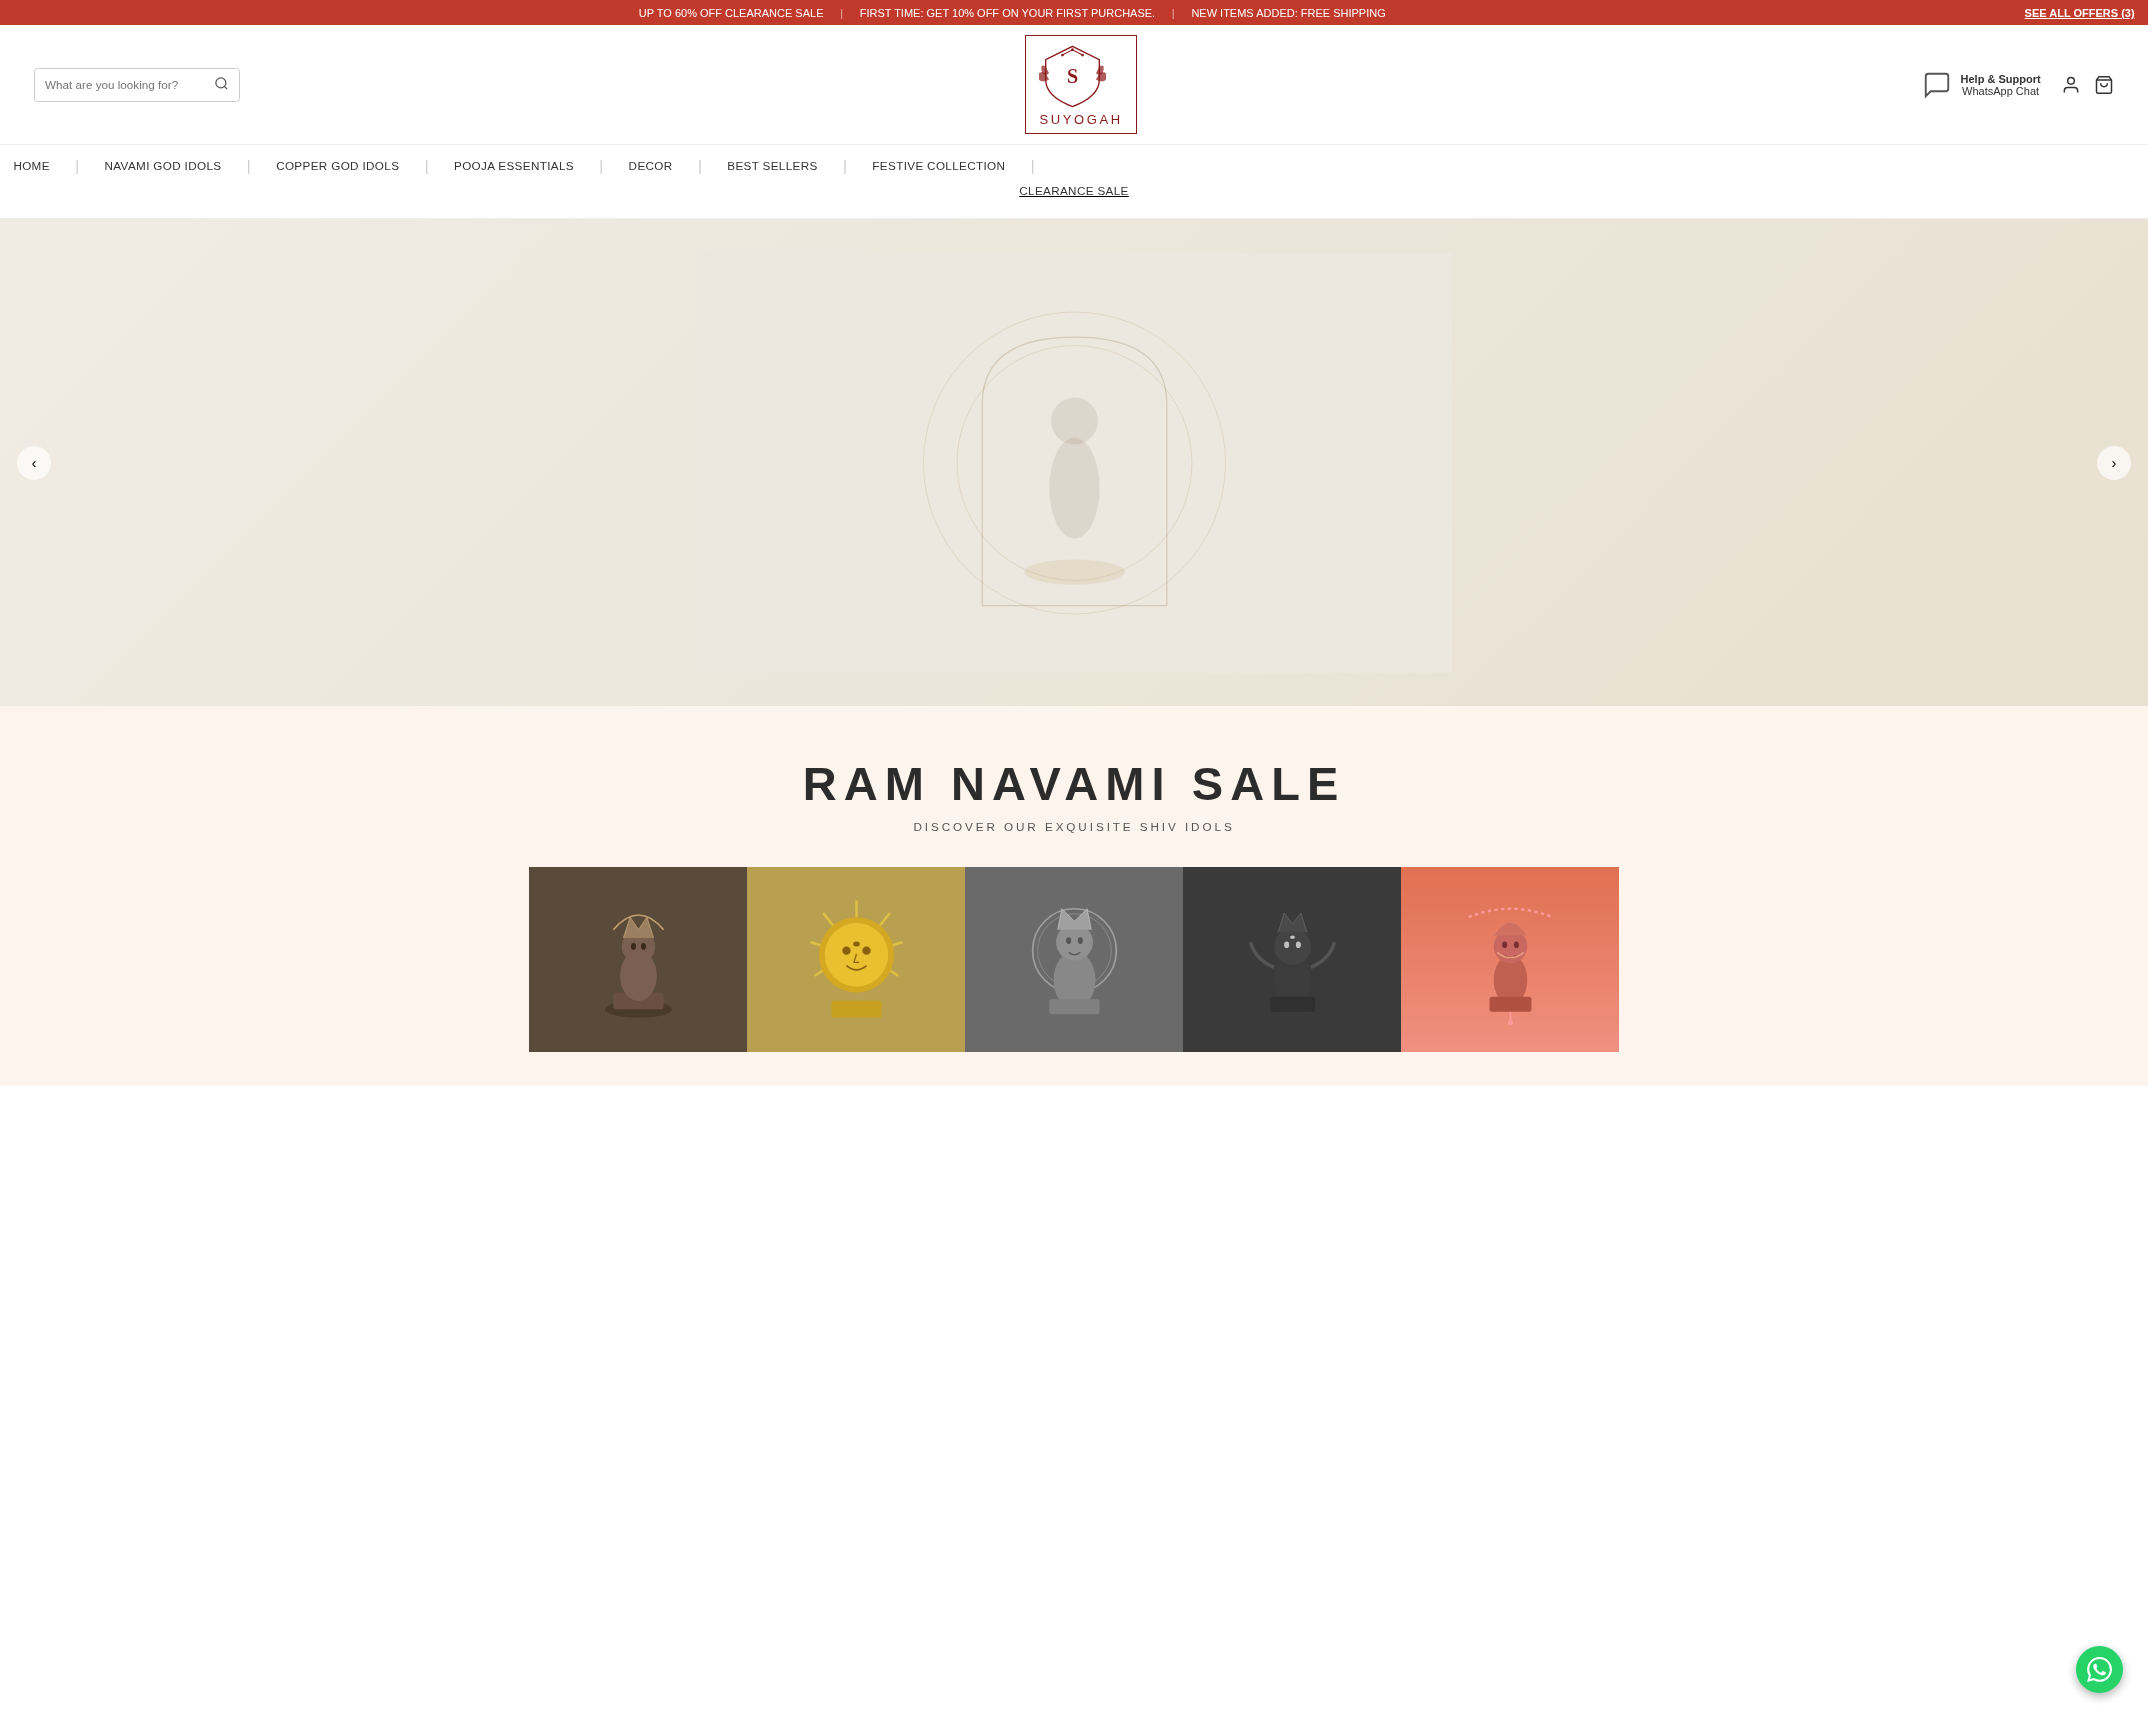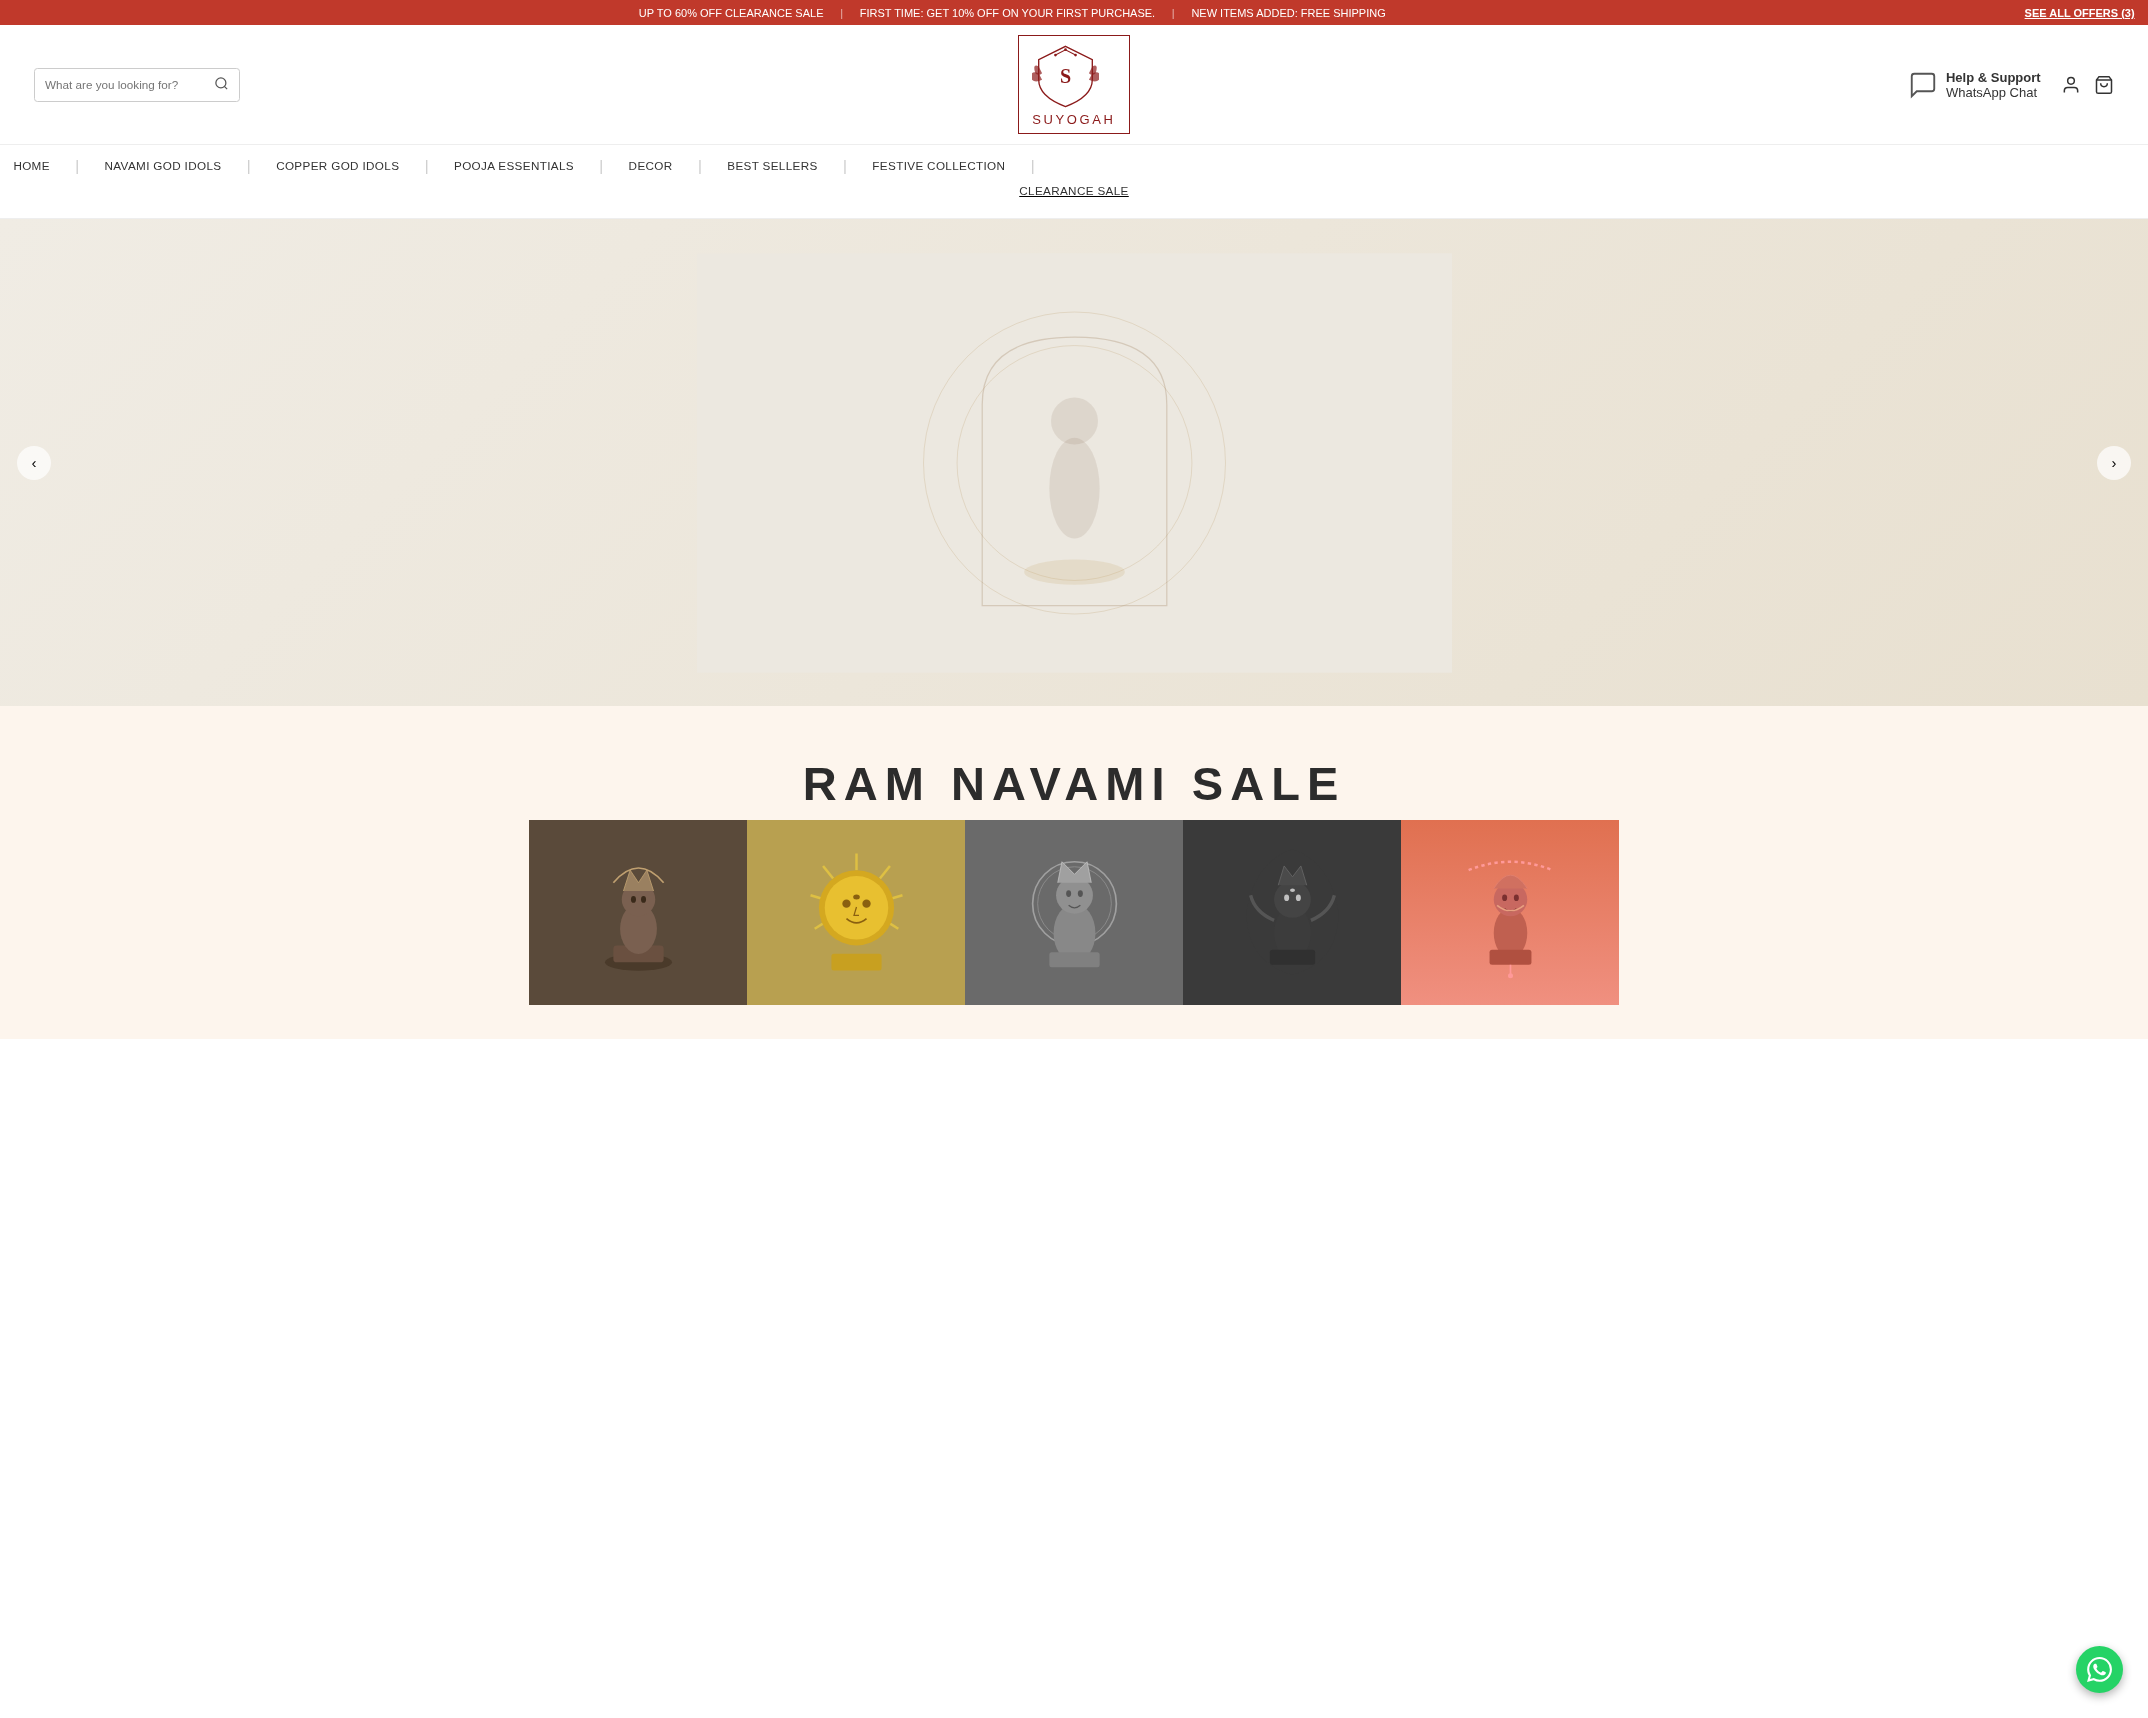--- a/index.html
+++ b/index.html
@@ -100,22 +100,23 @@
       cursor: pointer;
     }
     .whatsapp-support .chat-icon {
       width: 30px;
       height: 30px;
       color: #555;
     }
     .whatsapp-support .text-block {
       display: flex;
       flex-direction: column;
-      font-size: 13px;
+      font-size: 11px;
       color: #333;
+      text-align: center;
     }
     .header-actions {
       display: flex;
       align-items: center;
       gap: 13.4px;
     }
     .icon-btn {
       background: none;
       border: none;
       cursor: pointer;
@@ -439,20 +440,21 @@
   </div>
 
   <div class="hero-nav-arrows">
     <button class="arrow-btn">‹</button>
     <button class="arrow-btn">›</button>
   </div>
 </div>
 
 <section class="sale-section">
   <h2>RAM NAVAMI SALE</h2>
+  <p class="subtitle">DISCOVER OUR EXQUISITE SHIV IDOLS</p>
 
   <div class="product-grid">
 
     <div class="product-card">
       <div class="product-img idol-1">
         <svg width="101" height="134" viewBox="0 0 120 160">
           <ellipse cx="60" cy="140" rx="40" ry="10" fill="#3a2a1a" opacity="0.5"></ellipse>
 
           <rect x="30" y="120" width="60" height="20" rx="4" fill="#6a5040"></rect>
 

